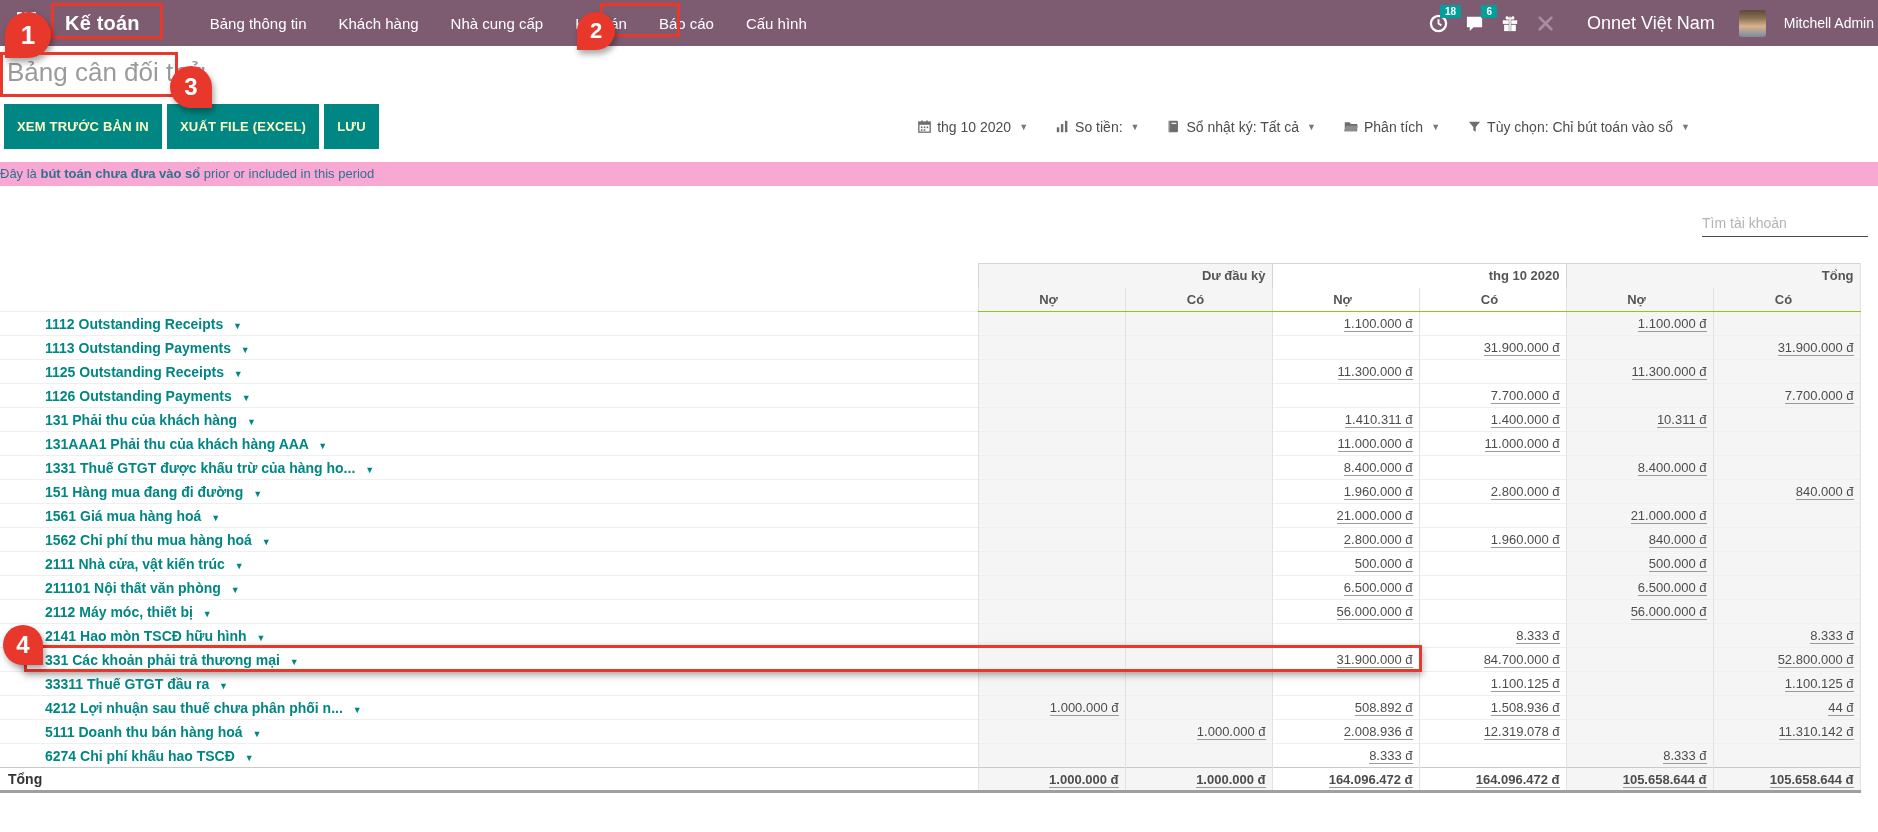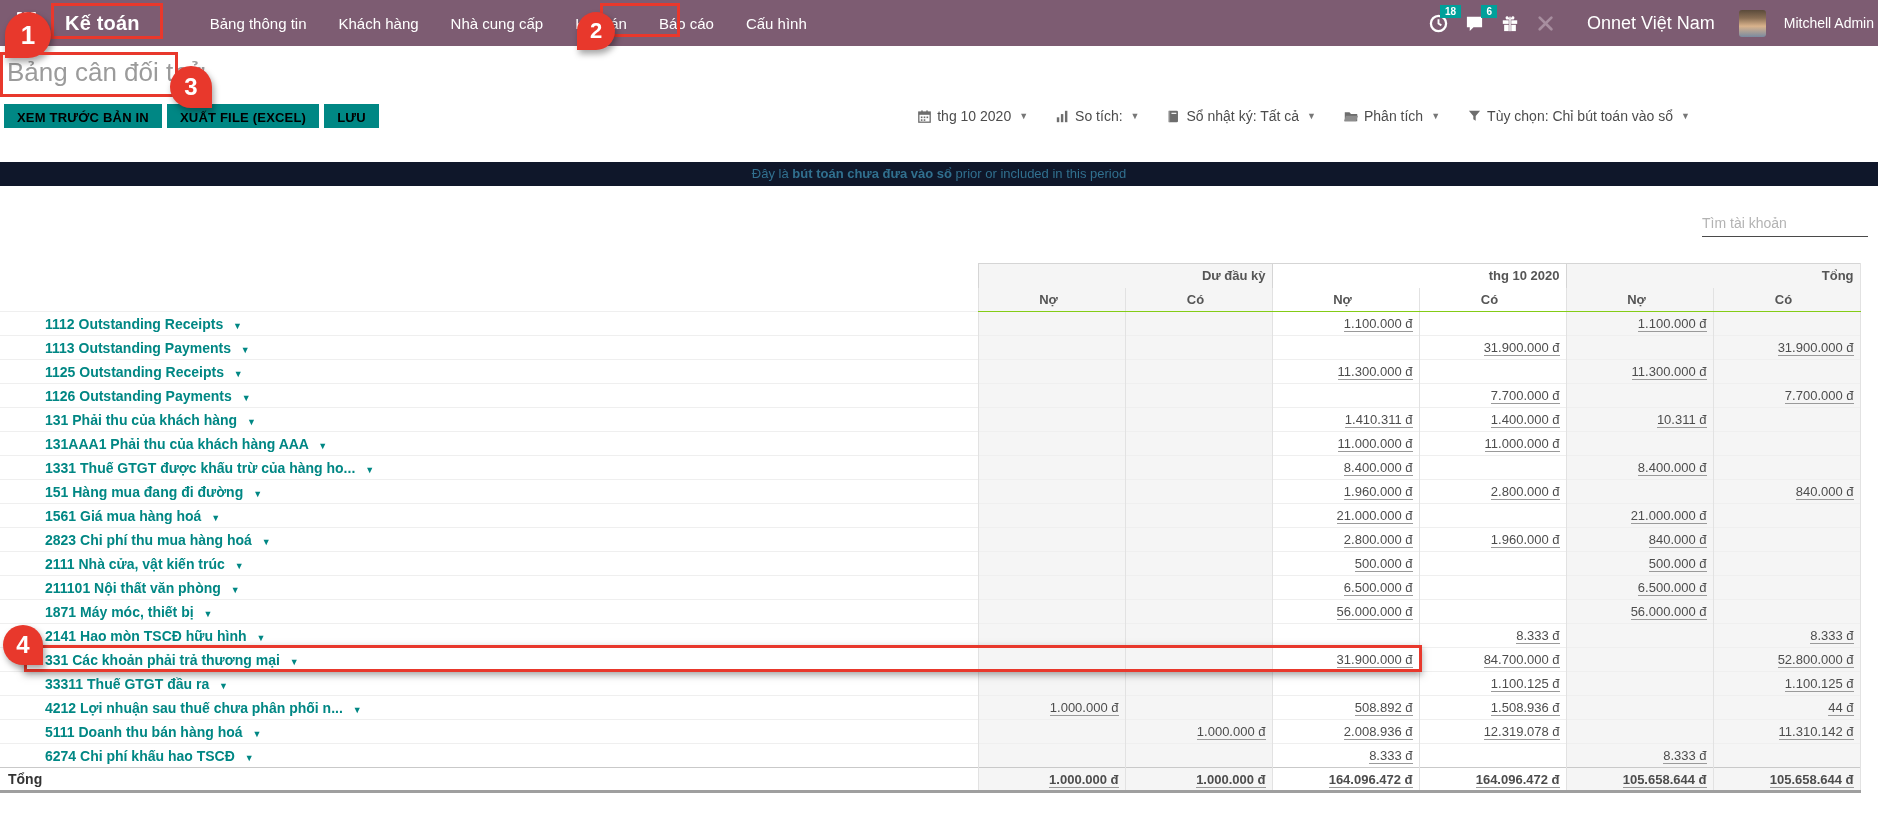--- a/index.html
+++ b/index.html
@@ -16,27 +16,27 @@
   .tray-icon { position:relative; width:26px; height:26px; display:flex; align-items:center; justify-content:center; }
   .badge { position:absolute; top:-5px; right:-10px; background:#00a09a; color:#fff; font-size:10px; font-weight:bold; border-radius:0; padding:1px 5px; line-height:11px; }
   .company { font-size:18px; margin:0 14px 0 18px; white-space:nowrap; }
   .avatar { width:27px; height:27px; border-radius:3px; background:linear-gradient(180deg,#5a4a3a 0%,#8a6f55 30%,#d9b38c 60%,#7a8aa0 100%); flex:none; }
   .username { font-size:14px; margin-left:8px; white-space:nowrap; }
   .dim { opacity:.55; }
 
   
   .page-title { position:absolute; top:57px; left:7px; font-size:26px; color:#9b9b9b; }
   .actions-row { position:absolute; top:104px; left:4px; width:1686px; display:flex; align-items:center; }
-  .btn { height:24px; line-height:28px; padding:0 13px; background:#008784; color:#000000; font-size:13px; font-weight:bold; border:none; margin-right:5px; cursor:pointer; letter-spacing:.2px; }
+  .btn { height:45px; line-height:28px; padding:0 13px; background:#008784; color:#fef9c3; font-size:13px; font-weight:bold; border:none; margin-right:5px; cursor:pointer; letter-spacing:.2px; }
   .filters { margin-left:auto; display:flex; align-items:center; gap:28px; }
   .filter { display:flex; align-items:center; gap:6px; font-size:14px; color:#4c4c4c; cursor:pointer; white-space:nowrap; }
   .ficon { color:#6d6d6d; display:flex; align-items:center; }
   .caret { font-size:9px; color:#777; margin-left:2px; }
 
-  .banner { position:absolute; top:162px; left:0; width:1878px; height:24px; background:#0f172a; color:#31708f; font-size:13px; line-height:24px; text-align:center; }
+  .banner { position:absolute; top:162px; left:0; width:1878px; height:24px; background:#f9a8d4; color:#31708f; font-size:13px; line-height:24px; text-align:left; }
   .banner b { cursor:pointer; }
 
   .searchbox { position:absolute; top:210px; left:1702px; width:166px; height:27px; border-bottom:1px solid #4a4a4a; display:flex; align-items:center; }
   .searchbox input { border:none; outline:none; flex:1; font-size:14px; color:#555; background:transparent; font-family:"Liberation Sans",sans-serif; }
   .searchbox input::placeholder { color:#b3b3b3; }
 
   
   .table-wrap { position:absolute; top:263px; left:0; }
   table { border-collapse:collapse; table-layout:fixed; width:1860px; }
   col.c-name { width:978px; } col.c-val { width:147px; }
@@ -163,21 +163,21 @@
       <span class="caret">▼</span>
     </div>
     <div class="filter">
       <span class="ficon">
           <svg width="13" height="13" viewBox="0 0 16 16">
             <rect x="1" y="9" width="3" height="6" fill="#6d6d6d"></rect>
             <rect x="6" y="5" width="3" height="10" fill="#6d6d6d"></rect>
             <rect x="11" y="1" width="3" height="14" fill="#6d6d6d"></rect>
           </svg>
         </span>
-      <span>So tích:</span>
+      <span>So tiền:</span>
       <span class="caret">▼</span>
     </div>
     <div class="filter">
       <span class="ficon">
           <svg width="13" height="13" viewBox="0 0 16 16">
             <path d="M3 1 h9 a1.5 1.5 0 0 1 1.5 1.5 v11 a1.5 1.5 0 0 1 -1.5 1.5 h-9 z" fill="#6d6d6d"></path>
             <rect x="1.8" y="1" width="2" height="14" fill="#8d8d8d"></rect>
             <rect x="5.5" y="3.4" width="6" height="1.4" fill="#fff"></rect>
           </svg>
         </span>
@@ -347,21 +347,21 @@
     <td class="val-cell bg-g"></td>
     <td class="val-cell bg-g"></td>
     <td class="val-cell"><span class="val">21.000.000 đ</span></td>
     <td class="val-cell"></td>
     <td class="val-cell bg-g"><span class="val">21.000.000 đ</span></td>
     <td class="val-cell bg-g last"></td>
   </tr>
 
   <tr>
     <td class="name-cell">
-      <span class="acc-link"><span class="acc-label">2823 Chi phí thu mua hàng hoá </span><span class="acc-caret">▼</span></span>
+      <span class="acc-link"><span class="acc-label">1562 Chi phí thu mua hàng hoá </span><span class="acc-caret">▼</span></span>
     </td>
     <td class="val-cell bg-g"></td>
     <td class="val-cell bg-g"></td>
     <td class="val-cell"><span class="val">2.800.000 đ</span></td>
     <td class="val-cell"><span class="val">1.960.000 đ</span></td>
     <td class="val-cell bg-g"><span class="val">840.000 đ</span></td>
     <td class="val-cell bg-g last"></td>
   </tr>
 
   <tr>
@@ -383,21 +383,21 @@
     <td class="val-cell bg-g"></td>
     <td class="val-cell bg-g"></td>
     <td class="val-cell"><span class="val">6.500.000 đ</span></td>
     <td class="val-cell"></td>
     <td class="val-cell bg-g"><span class="val">6.500.000 đ</span></td>
     <td class="val-cell bg-g last"></td>
   </tr>
 
   <tr>
     <td class="name-cell">
-      <span class="acc-link"><span class="acc-label">1871 Máy móc, thiết bị </span><span class="acc-caret">▼</span></span>
+      <span class="acc-link"><span class="acc-label">2112 Máy móc, thiết bị </span><span class="acc-caret">▼</span></span>
     </td>
     <td class="val-cell bg-g"></td>
     <td class="val-cell bg-g"></td>
     <td class="val-cell"><span class="val">56.000.000 đ</span></td>
     <td class="val-cell"></td>
     <td class="val-cell bg-g"><span class="val">56.000.000 đ</span></td>
     <td class="val-cell bg-g last"></td>
   </tr>
 
   <tr>

